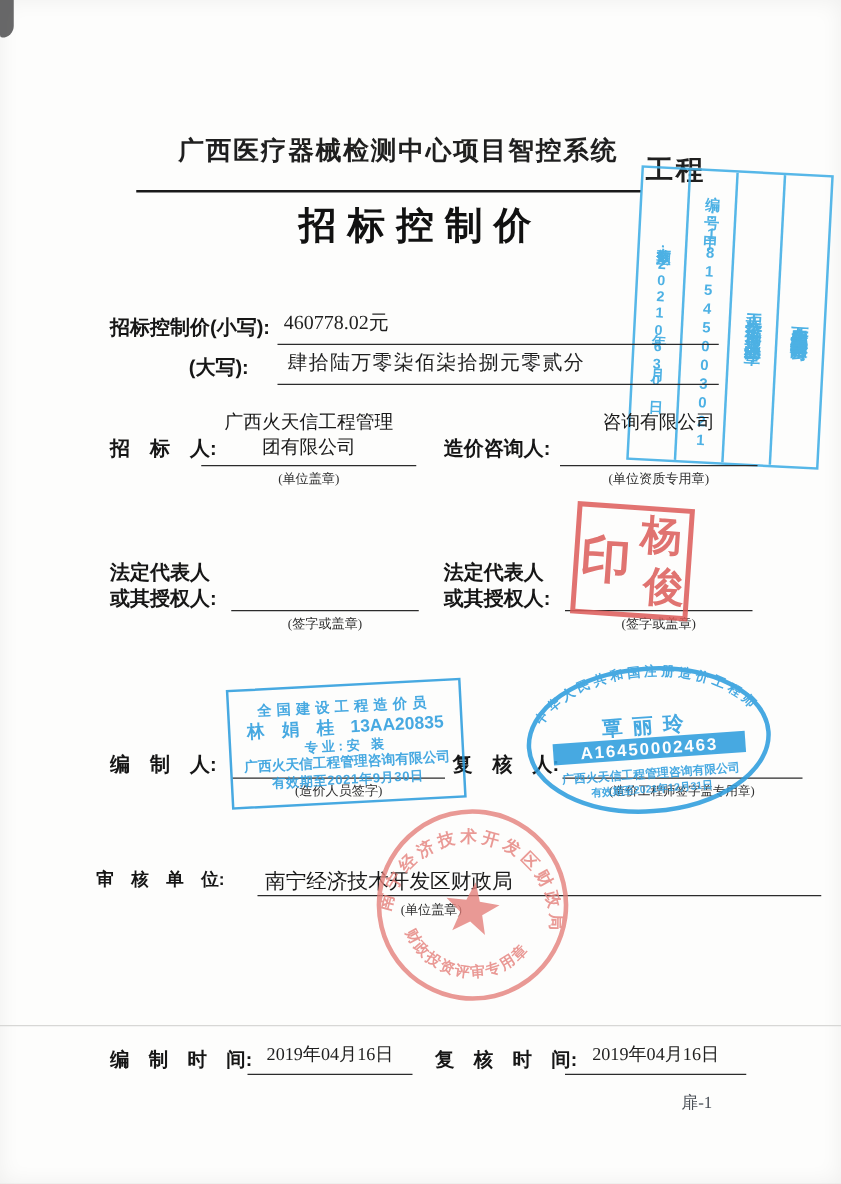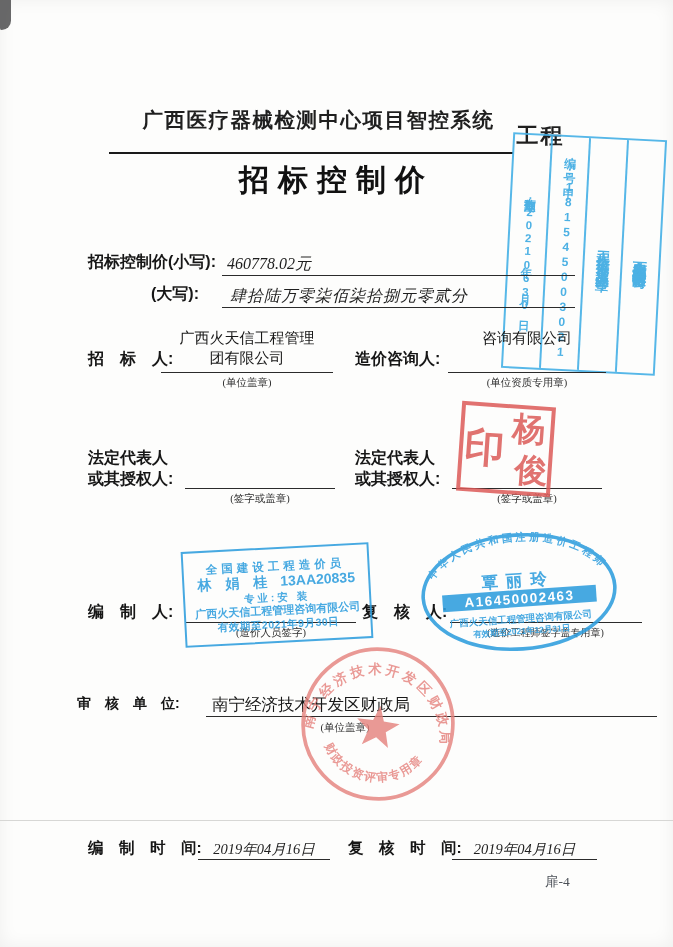--- a/index.html
+++ b/index.html
@@ -5,21 +5,21 @@
   html,body{margin:0;padding:0;background:#e9e9e7;}
   .page{
     position:relative;width:673px;height:947px;margin:0 auto;
     background:#fdfdfc;overflow:hidden;color:#1f1f1f;
     font-family:"Liberation Sans",sans-serif;
     box-shadow:inset 0 0 18px rgba(0,0,0,.06);
   }
   .abs{position:absolute;}
   .lbl{position:absolute;font-weight:bold;font-size:16px;color:#161616;white-space:nowrap;}
   .serif{font-family:"Liberation Serif","DejaVu Serif",serif;}
-  .fill{position:absolute;border-bottom:1.6px solid #2b2b2b;display:flex;align-items:flex-end;font-style:italic;}
+  .fill{position:absolute;border-bottom:1.6px solid #2b2b2b;display:flex;align-items:flex-start;}
   .uline{position:absolute;border-bottom:1.6px solid #2b2b2b;height:0;}
   .note{position:absolute;font-size:10.5px;color:#2e2e2e;text-align:center;white-space:nowrap;font-family:"Liberation Serif",serif;}
   .center{justify-content:center;}
   
   .title-row{position:absolute;top:106px;left:0;width:100%;display:flex;justify-content:center;align-items:flex-end;}
   .title-underlined{border-bottom:2.2px solid #1a1a1a;padding:0 18px 18px 34px;}
   .title-text{font-size:20.5px;font-weight:bold;letter-spacing:1.5px;}
   .title-suffix{font-size:22px;font-weight:bold;padding-bottom:3px;margin-left:4px;letter-spacing:2px;}
   .doc-title{position:absolute;top:160px;left:0;width:100%;text-align:center;
     font-size:30px;font-weight:bold;letter-spacing:9px;color:#111;}
@@ -189,15 +189,15 @@
 
   <div class="lbl" style="left:88px;top:838px;font-size:15.5px;">编　制　时　间:</div>
   <div class="fill center" style="left:198px;top:834px;width:132px;height:25px;">
     <span class="serif" style="font-size:14.5px;">2019年04月16日</span>
   </div>
   <div class="lbl" style="left:338px;top:838px;font-size:15.5px;margin-left:10px;">复　核　时　间:</div>
   <div class="fill center" style="left:452px;top:834px;width:145px;height:25px;">
     <span class="serif" style="font-size:14.5px;">2019年04月16日</span>
   </div>
 
-  <div class="page-num">扉-4</div>
+  <div class="page-num">扉-1</div>
 
 </div>
 
 </body></html>

